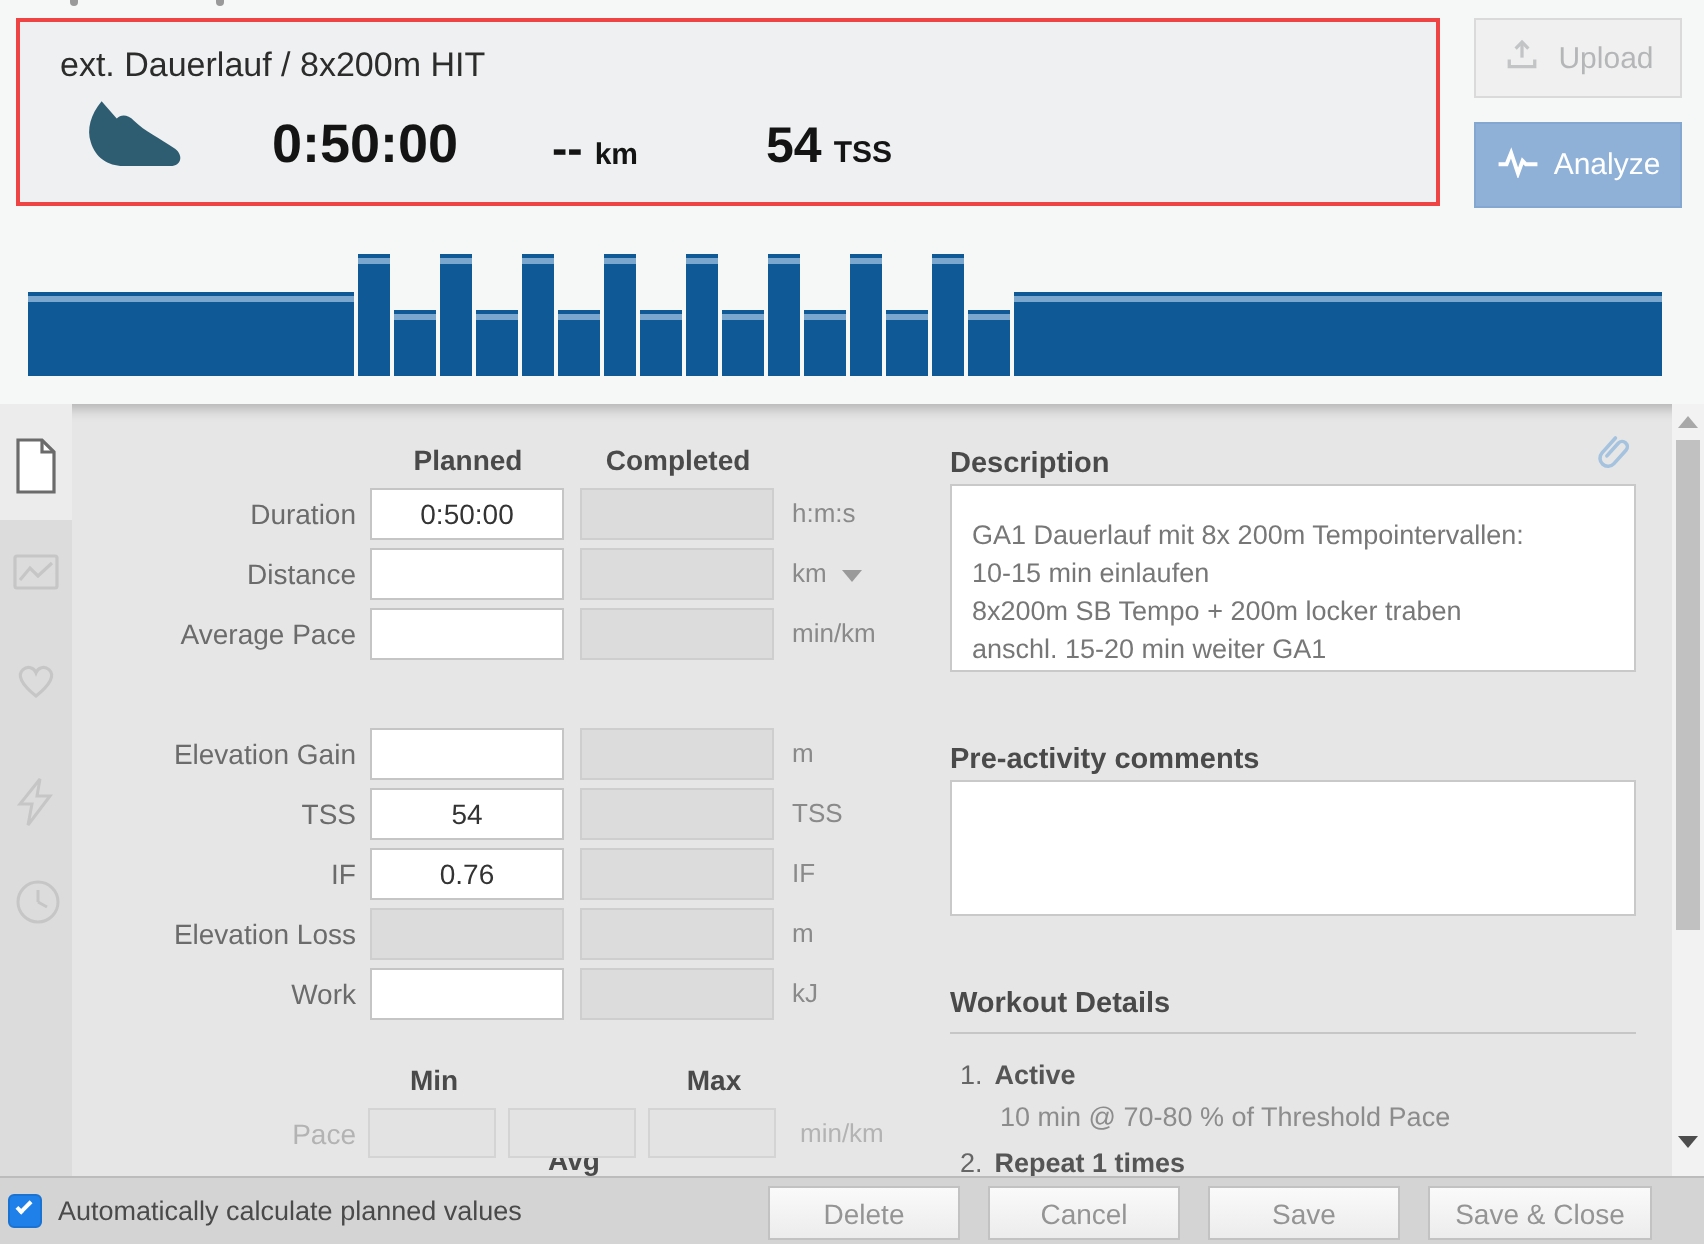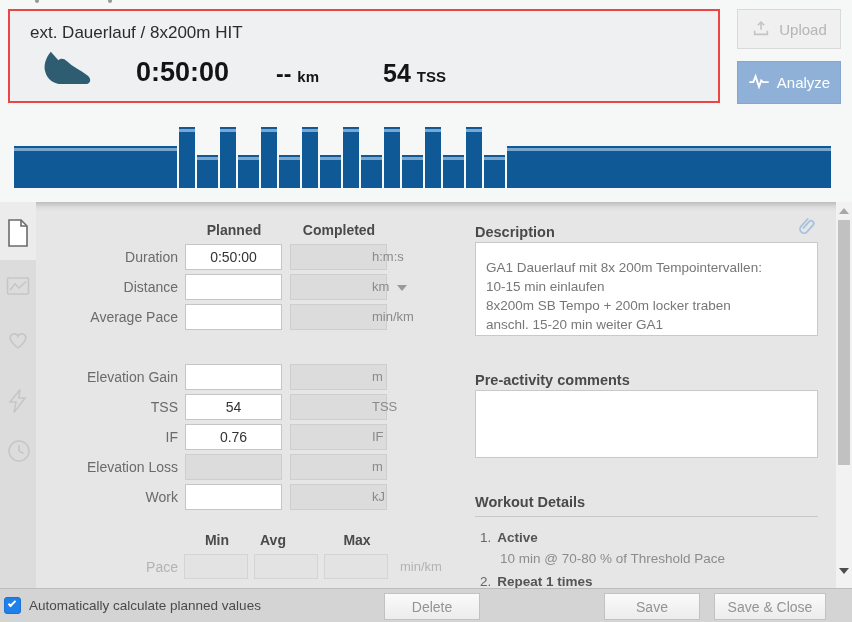--- a/index.html
+++ b/index.html
@@ -61,21 +61,21 @@
   .side-icon { position:absolute; left:6px; }
 
   
   .col-head { position:absolute; width:98px; text-align:center; top:20px; font-size:14px; font-weight:bold; color:#4a4a4a; }
   .frow { position:absolute; left:0; width:460px; height:26px; }
   .frow .flabel { position:absolute; left:0; width:178px; text-align:right; line-height:26px; font-size:14px; color:#6b6b6b; }
   .frow input { position:absolute; top:0; height:26px; width:97px; text-align:center; font-size:14px; font-family:inherit; color:#333; }
   .pin { left:185px; background:#ffffff; border:1px solid #c5c5c5; }
   .pin.dis { background:#dcdcdc; border:1px solid #cecece; }
   .cin { left:290px; background:#dcdcdc; border:1px solid #cecece; }
-  .frow .funit { position:absolute; left:372px; line-height:26px; font-size:13px; color:#8a8a8a; white-space:nowrap; }
+  .frow .funit { position:absolute; left:396px; line-height:26px; font-size:13px; color:#8a8a8a; white-space:nowrap; }
   .dd-arrow { display:inline-block; margin-left:8px; width:0; height:0;
               border-left:5px solid transparent; border-right:5px solid transparent; border-top:6px solid #9a9a9a; vertical-align:middle; }
   .mam-head { position:absolute; top:330px; font-size:14px; font-weight:bold; color:#4a4a4a; width:66px; text-align:center; }
   .pace-row { position:absolute; top:352px; left:0; height:26px; width:460px; }
   .pace-row .flabel { position:absolute; left:0; width:178px; text-align:right; line-height:26px; font-size:14px; color:#b3b3b3; }
   .pace-row input { position:absolute; top:0; height:25px; width:64px; background:#e3e3e3; border:1px solid #d4d4d4; }
   .pace-row .funit { position:absolute; left:400px; line-height:26px; font-size:13px; color:#b3b3b3; }
 
   
   .sec-head { position:absolute; left:475px; font-size:14.5px; font-weight:bold; color:#4a4a4a; }
@@ -261,21 +261,21 @@
     <span class="funit">m</span>
   </div>
   <div class="frow" style="top:282px;">
     <span class="flabel">Work</span>
     <input class="pin" value="" style="">
     <input class="cin" disabled="" style="">
     <span class="funit">kJ</span>
   </div>
 
   <div class="mam-head" style="left:184px;">Min</div>
-  <div class="mam-head" style="left:240px;">Avg</div>
+  <div class="mam-head" style="left:254px;margin-top:40px;">Avg</div>
   <div class="mam-head" style="left:324px;">Max</div>
   <div class="pace-row">
     <span class="flabel">Pace</span>
     <input style="left: 184px;" disabled="">
     <input style="left: 254px;" disabled="">
     <input style="left: 324px;" disabled="">
     <span class="funit">min/km</span>
   </div>
 
   <div class="sec-head" style="top:22px;">Description</div>
@@ -308,15 +308,16 @@
     <div class="sb-down"></div>
   </div>
 </div>
 
 <div class="footerbar">
   <div class="cbox">
       <div class="mark"></div>
     </div>
   <span class="cb-label">Automatically calculate planned values</span>
   <button class="fbtn btn-delete">Delete</button>
+  <button class="fbtn btn-cancel">Cancel</button>
   <button class="fbtn btn-save">Save</button>
   <button class="fbtn btn-saveclose">Save &amp; Close</button>
 </div>
 
 </body></html>

